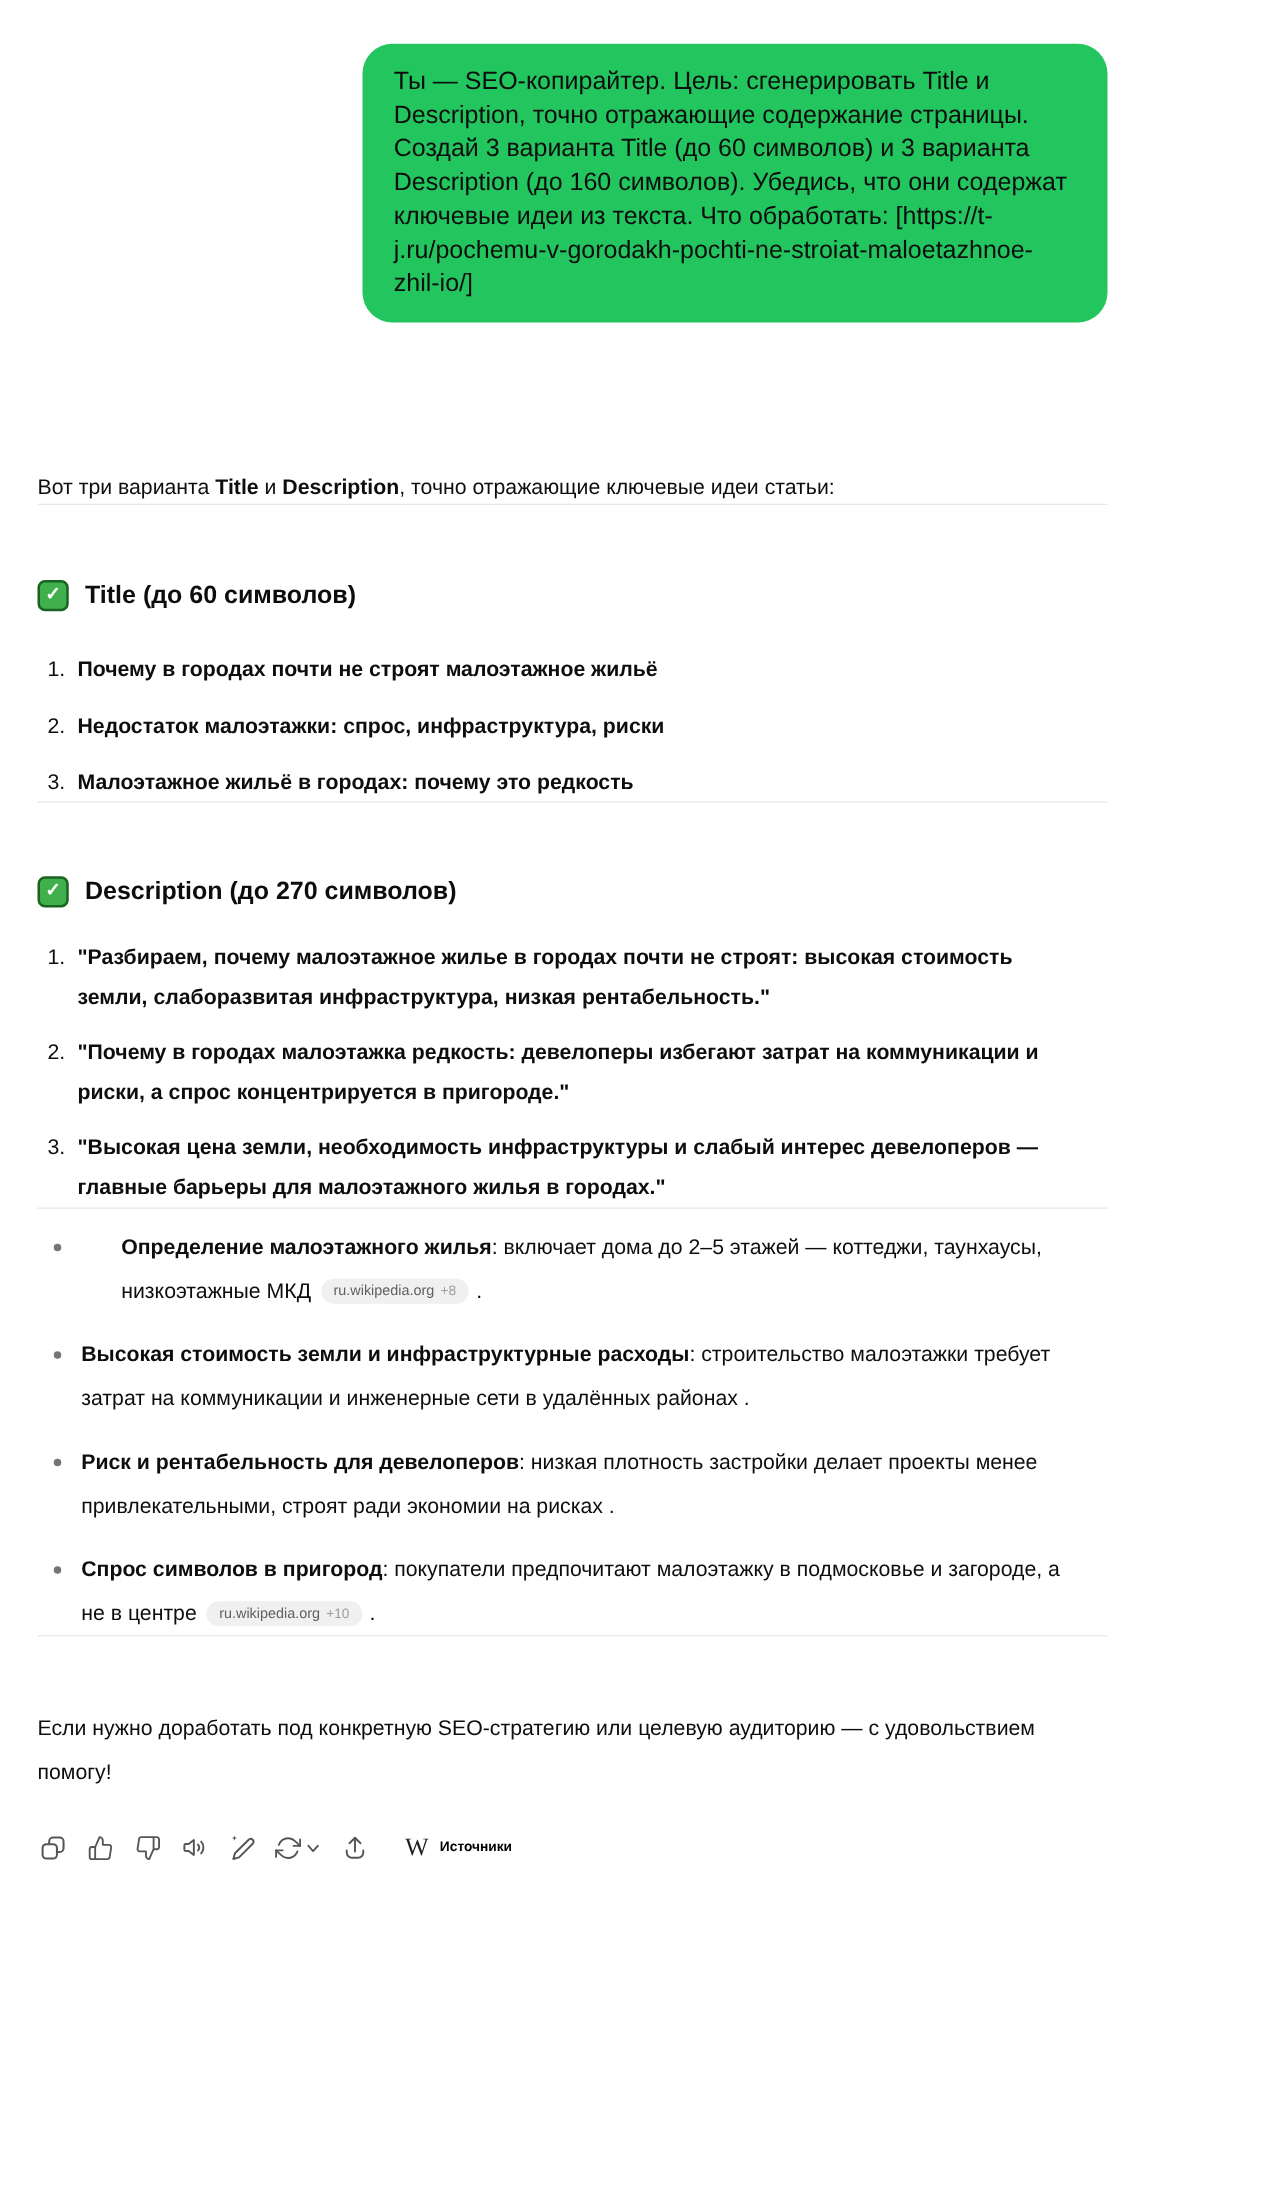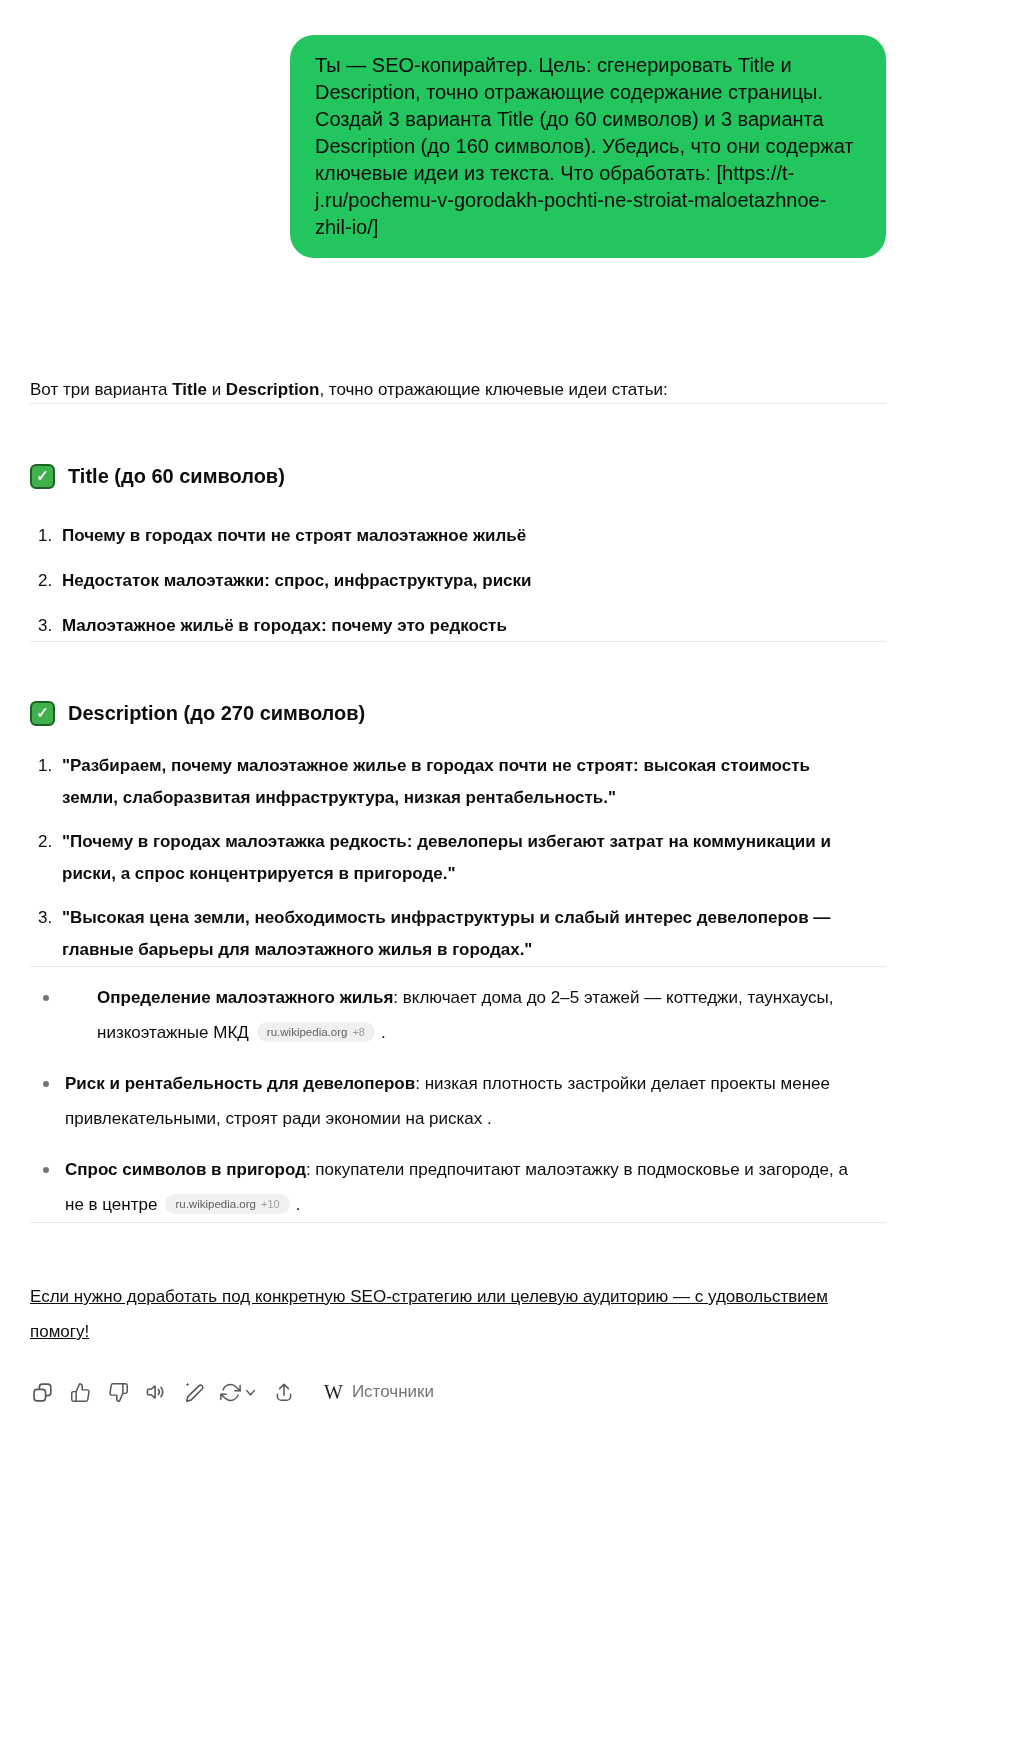--- a/index.html
+++ b/index.html
@@ -68,36 +68,36 @@
   .utext b { font-weight: 700; }
 
   .chip {
     display: inline-block; background: #f0f0f0; border-radius: 11px;
     padding: 2px 10px; margin: 0 6px 0 8px;
     font-size: 11.5px; line-height: 16px; color: #5f5f5f;
     vertical-align: 2px; white-space: nowrap; cursor: pointer;
   }
   .chip-count { color: #9e9e9e; margin-left: 5px; font-size: 11px; }
 
-  .closing { margin: 56px 0 0 0; font-size: 17px; line-height: 35px; text-decoration: underline; }
+  .closing { margin: 56px 0 0 0; font-size: 17px; line-height: 35px; }
 
   
   .toolbar { display: flex; align-items: center; gap: 6px; margin-top: 27px; margin-left: -4px; }
   .tb-btn {
     height: 32px; min-width: 32px; padding: 0 4px;
     display: flex; align-items: center; justify-content: center; gap: 2px;
     background: none; border: none; border-radius: 8px; cursor: pointer;
   }
   .tb-btn svg { display: block; }
   .sources {
     display: flex; align-items: center; gap: 9px; margin-left: 12px;
     background: none; border: none; cursor: pointer; padding: 0 6px; height: 32px;
   }
   .w-badge { font-family: "Liberation Serif", serif; font-size: 20px; color: #1f1f1f; }
-  .sources-label { font-size: 17px; color: #737373; }
+  .sources-label { font-size: 11px; color: #000000; font-weight: bold; }
 </style>
 </head>
 <body>
 
 <div class="content">
 
   <div class="bubble">
     <span>Ты — SEO-копирайтер. Цель: сгенерировать Title и Description, точно отражающие содержание страницы. Создай 3 варианта Title (до 60 символов) и 3 варианта Description (до 160 символов). Убедись, что они содержат ключевые идеи из текста. Что обработать: [https://t-j.ru/pochemu-v-gorodakh-pochti-ne-stroiat-maloetazhnoe-zhil-io/]</span>
   </div>
 
@@ -149,20 +149,24 @@
 
     <hr class="divider d3">
 
     <div class="ulist">
       <div class="urow">
         <span class="udot"></span>
         <span class="utext"><b>Определение малоэтажного жилья</b><span>: включает дома до 2–5 этажей — коттеджи, таунхаусы, низкоэтажные МКД</span><span class="chip"><span class="chip-src">ru.wikipedia.org</span><span class="chip-count">+8</span></span><span>.</span></span>
       </div>
       <div class="urow">
         <span class="udot"></span>
+        <span class="utext"><b>Высокая стоимость земли и инфраструктурные расходы</b><span>: строительство малоэтажки требует затрат на коммуникации и инженерные сети в удалённых районах .</span></span>
+      </div>
+      <div class="urow">
+        <span class="udot"></span>
         <span class="utext"><b>Риск и рентабельность для девелоперов</b><span>: низкая плотность застройки делает проекты менее привлекательными, строят ради экономии на рисках .</span></span>
       </div>
       <div class="urow">
         <span class="udot"></span>
         <span class="utext"><b>Спрос символов в пригород</b><span>: покупатели предпочитают малоэтажку в подмосковье и загороде, а не в центре</span><span class="chip"><span class="chip-src">ru.wikipedia.org</span><span class="chip-count">+10</span></span><span>.</span></span>
       </div>
     </div>
 
     <hr class="divider d4">
 

